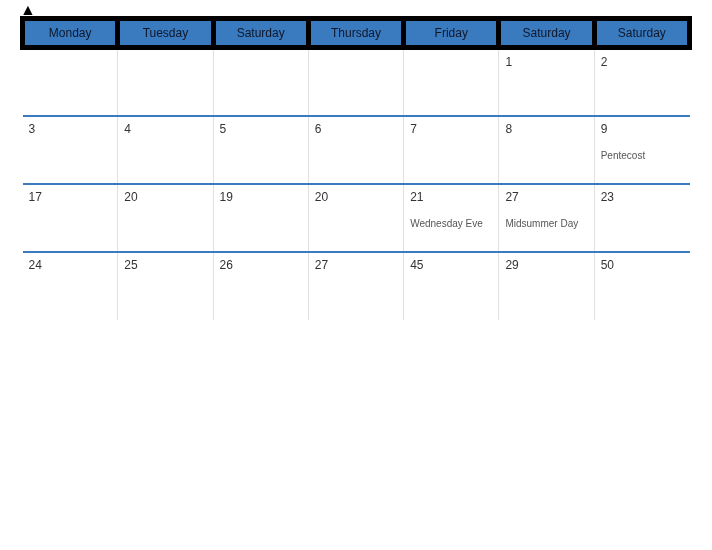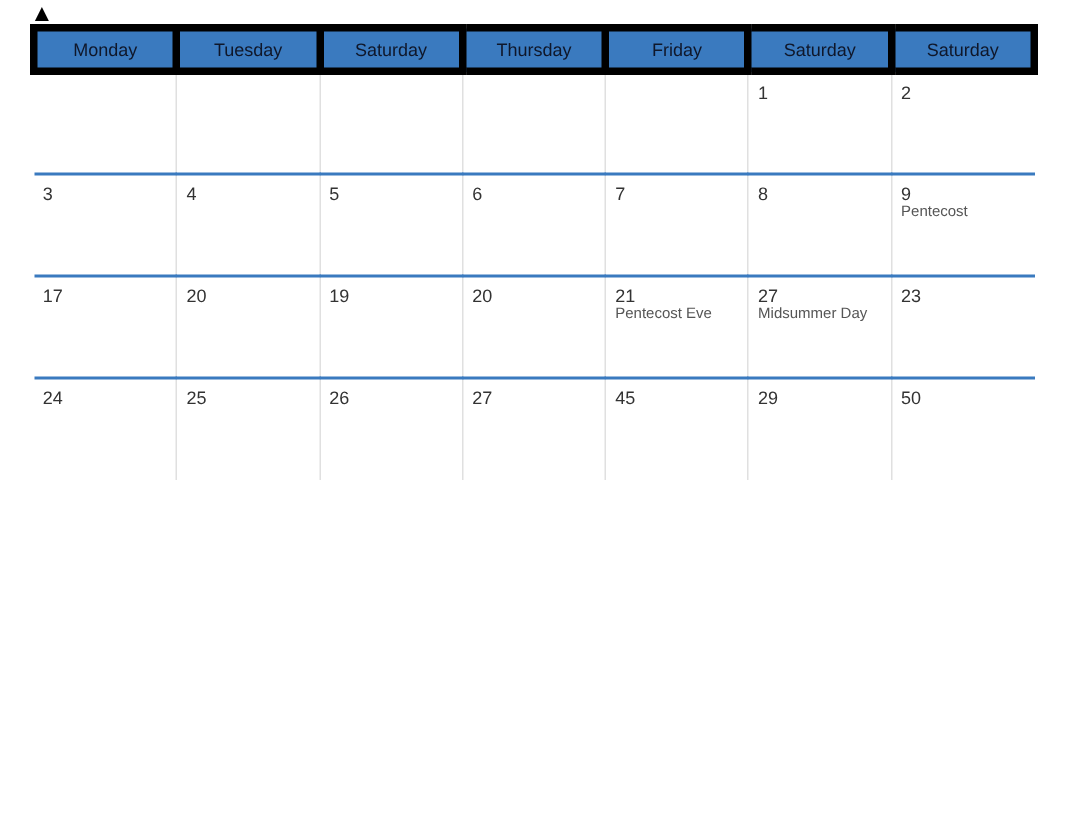--- a/index.html
+++ b/index.html
@@ -93,21 +93,21 @@
     .day-number {
       font-size: 12px;
       color: #333;
       display: block;
     }
 
     .event-label {
       font-size: 10px;
       color: #555;
       display: block;
-      margin-top: 0;
+      margin-top: 14px;
     }
 
     .empty-cell {
       background: #fafafa;
     }
   </style>
 </head>
 <body>
 
 <div class="header">
@@ -179,21 +179,21 @@
           <span class="day-number">20</span>
         </td>
         <td>
           <span class="day-number">19</span>
         </td>
         <td>
           <span class="day-number">20</span>
         </td>
         <td>
           <span class="day-number">21</span>
-          <span class="event-label">Pentecost Eve</span>
+          <span class="event-label">Wednesday Eve</span>
         </td>
         <td>
           <span class="day-number">27</span>
           <span class="event-label">Midsummer Day</span>
         </td>
         <td>
           <span class="day-number">23</span>
         </td>
       </tr>
       <tr>

